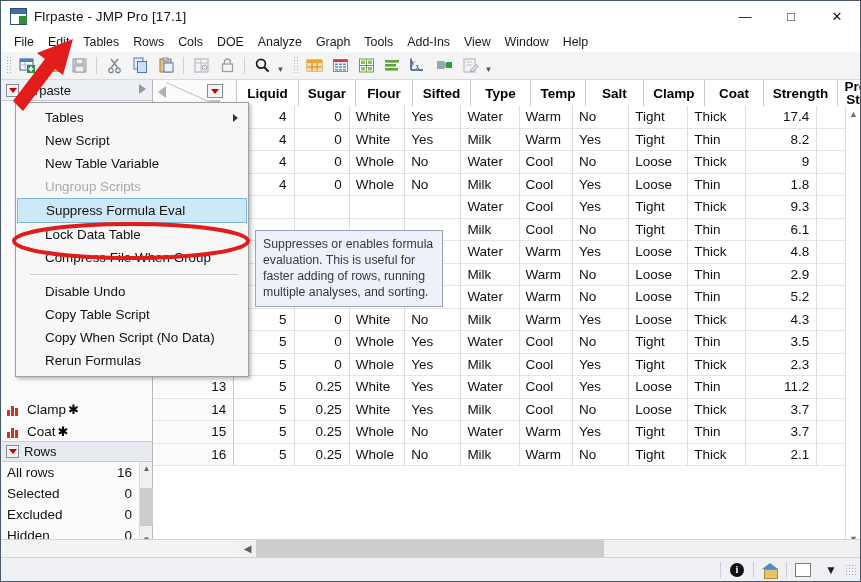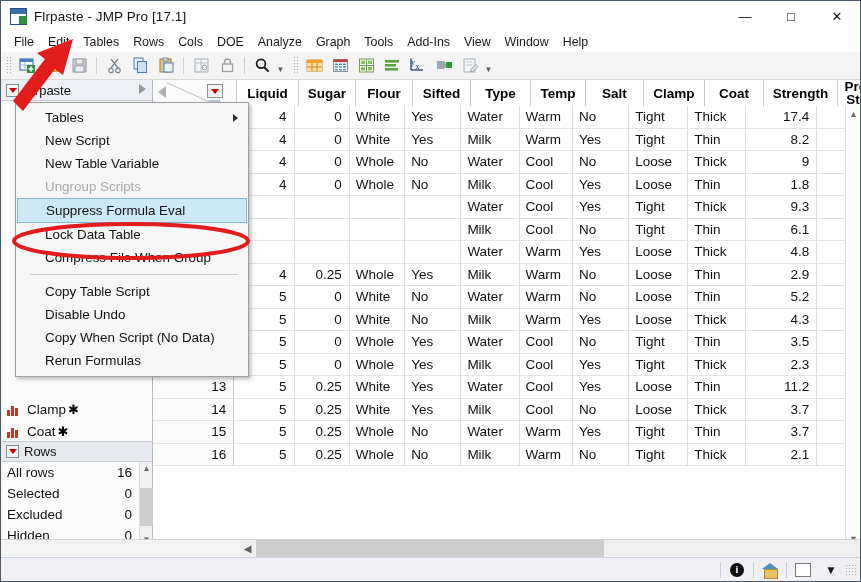--- a/index.html
+++ b/index.html
@@ -887,33 +887,34 @@
         <span>Suppress Formula Eval</span>
       </div>
       <div class="dditem">
         <span>Lock Data Table</span>
       </div>
       <div class="dditem">
         <span>Compress File When Group</span>
       </div>
       <div class="ddsep"></div>
       <div class="dditem">
+        <span>Disable Undo</span>
+      </div>
+      <div class="dditem">
         <span>Copy Table Script</span>
-      </div>
-      <div class="dditem">
-        <span>Disable Undo</span>
       </div>
       <div class="dditem">
         <span>Copy When Script (No Data)</span>
       </div>
       <div class="dditem">
         <span>Rerun Formulas</span>
       </div>
     </div>
 
+  <div class="tooltip">Suppresses or enables formula evaluation. This is useful for faster adding of rows, running multiple analyses, and sorting.</div>
 
   <svg class="annot">
 
     <g>
       <path d="M12 100 L44 58 L36 52 L72 38 L62 74 L54 68 L22 110 Z" fill="#e21b1b"></path>
     </g>
 
     <ellipse cx="130" cy="240" rx="117" ry="17" fill="none" stroke="#e21b1b" stroke-width="4"></ellipse>
   </svg>
 

